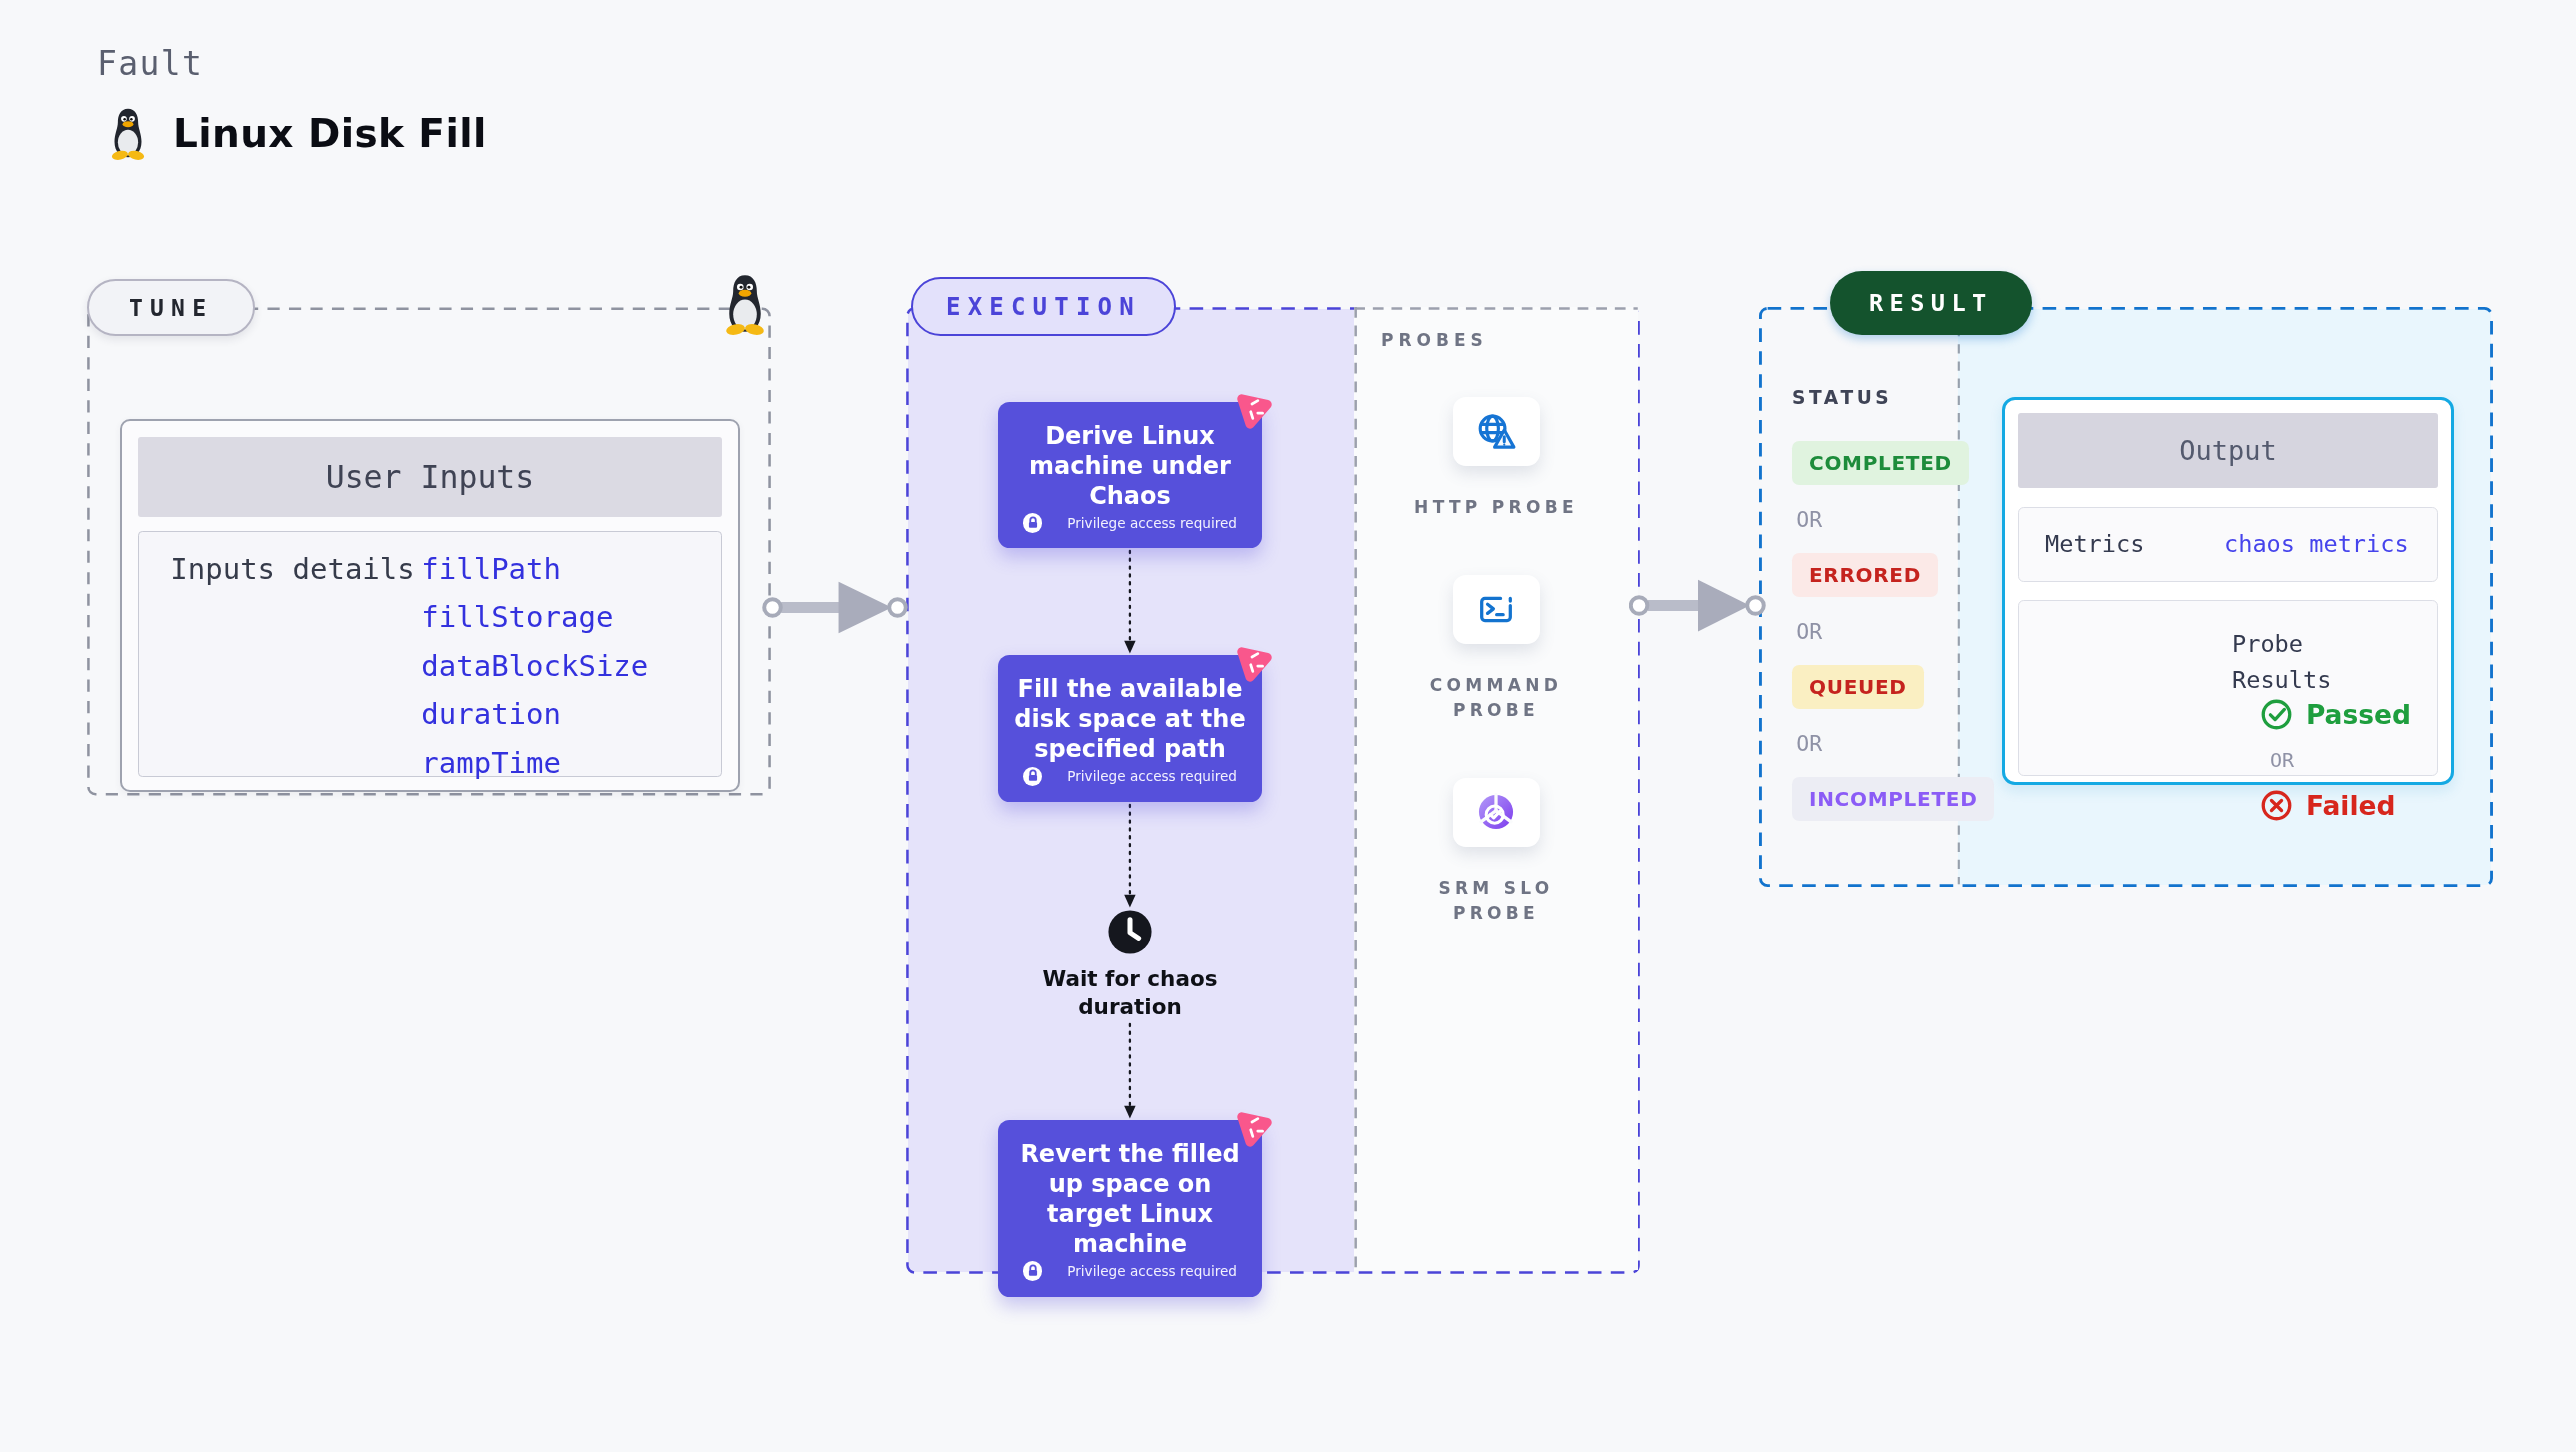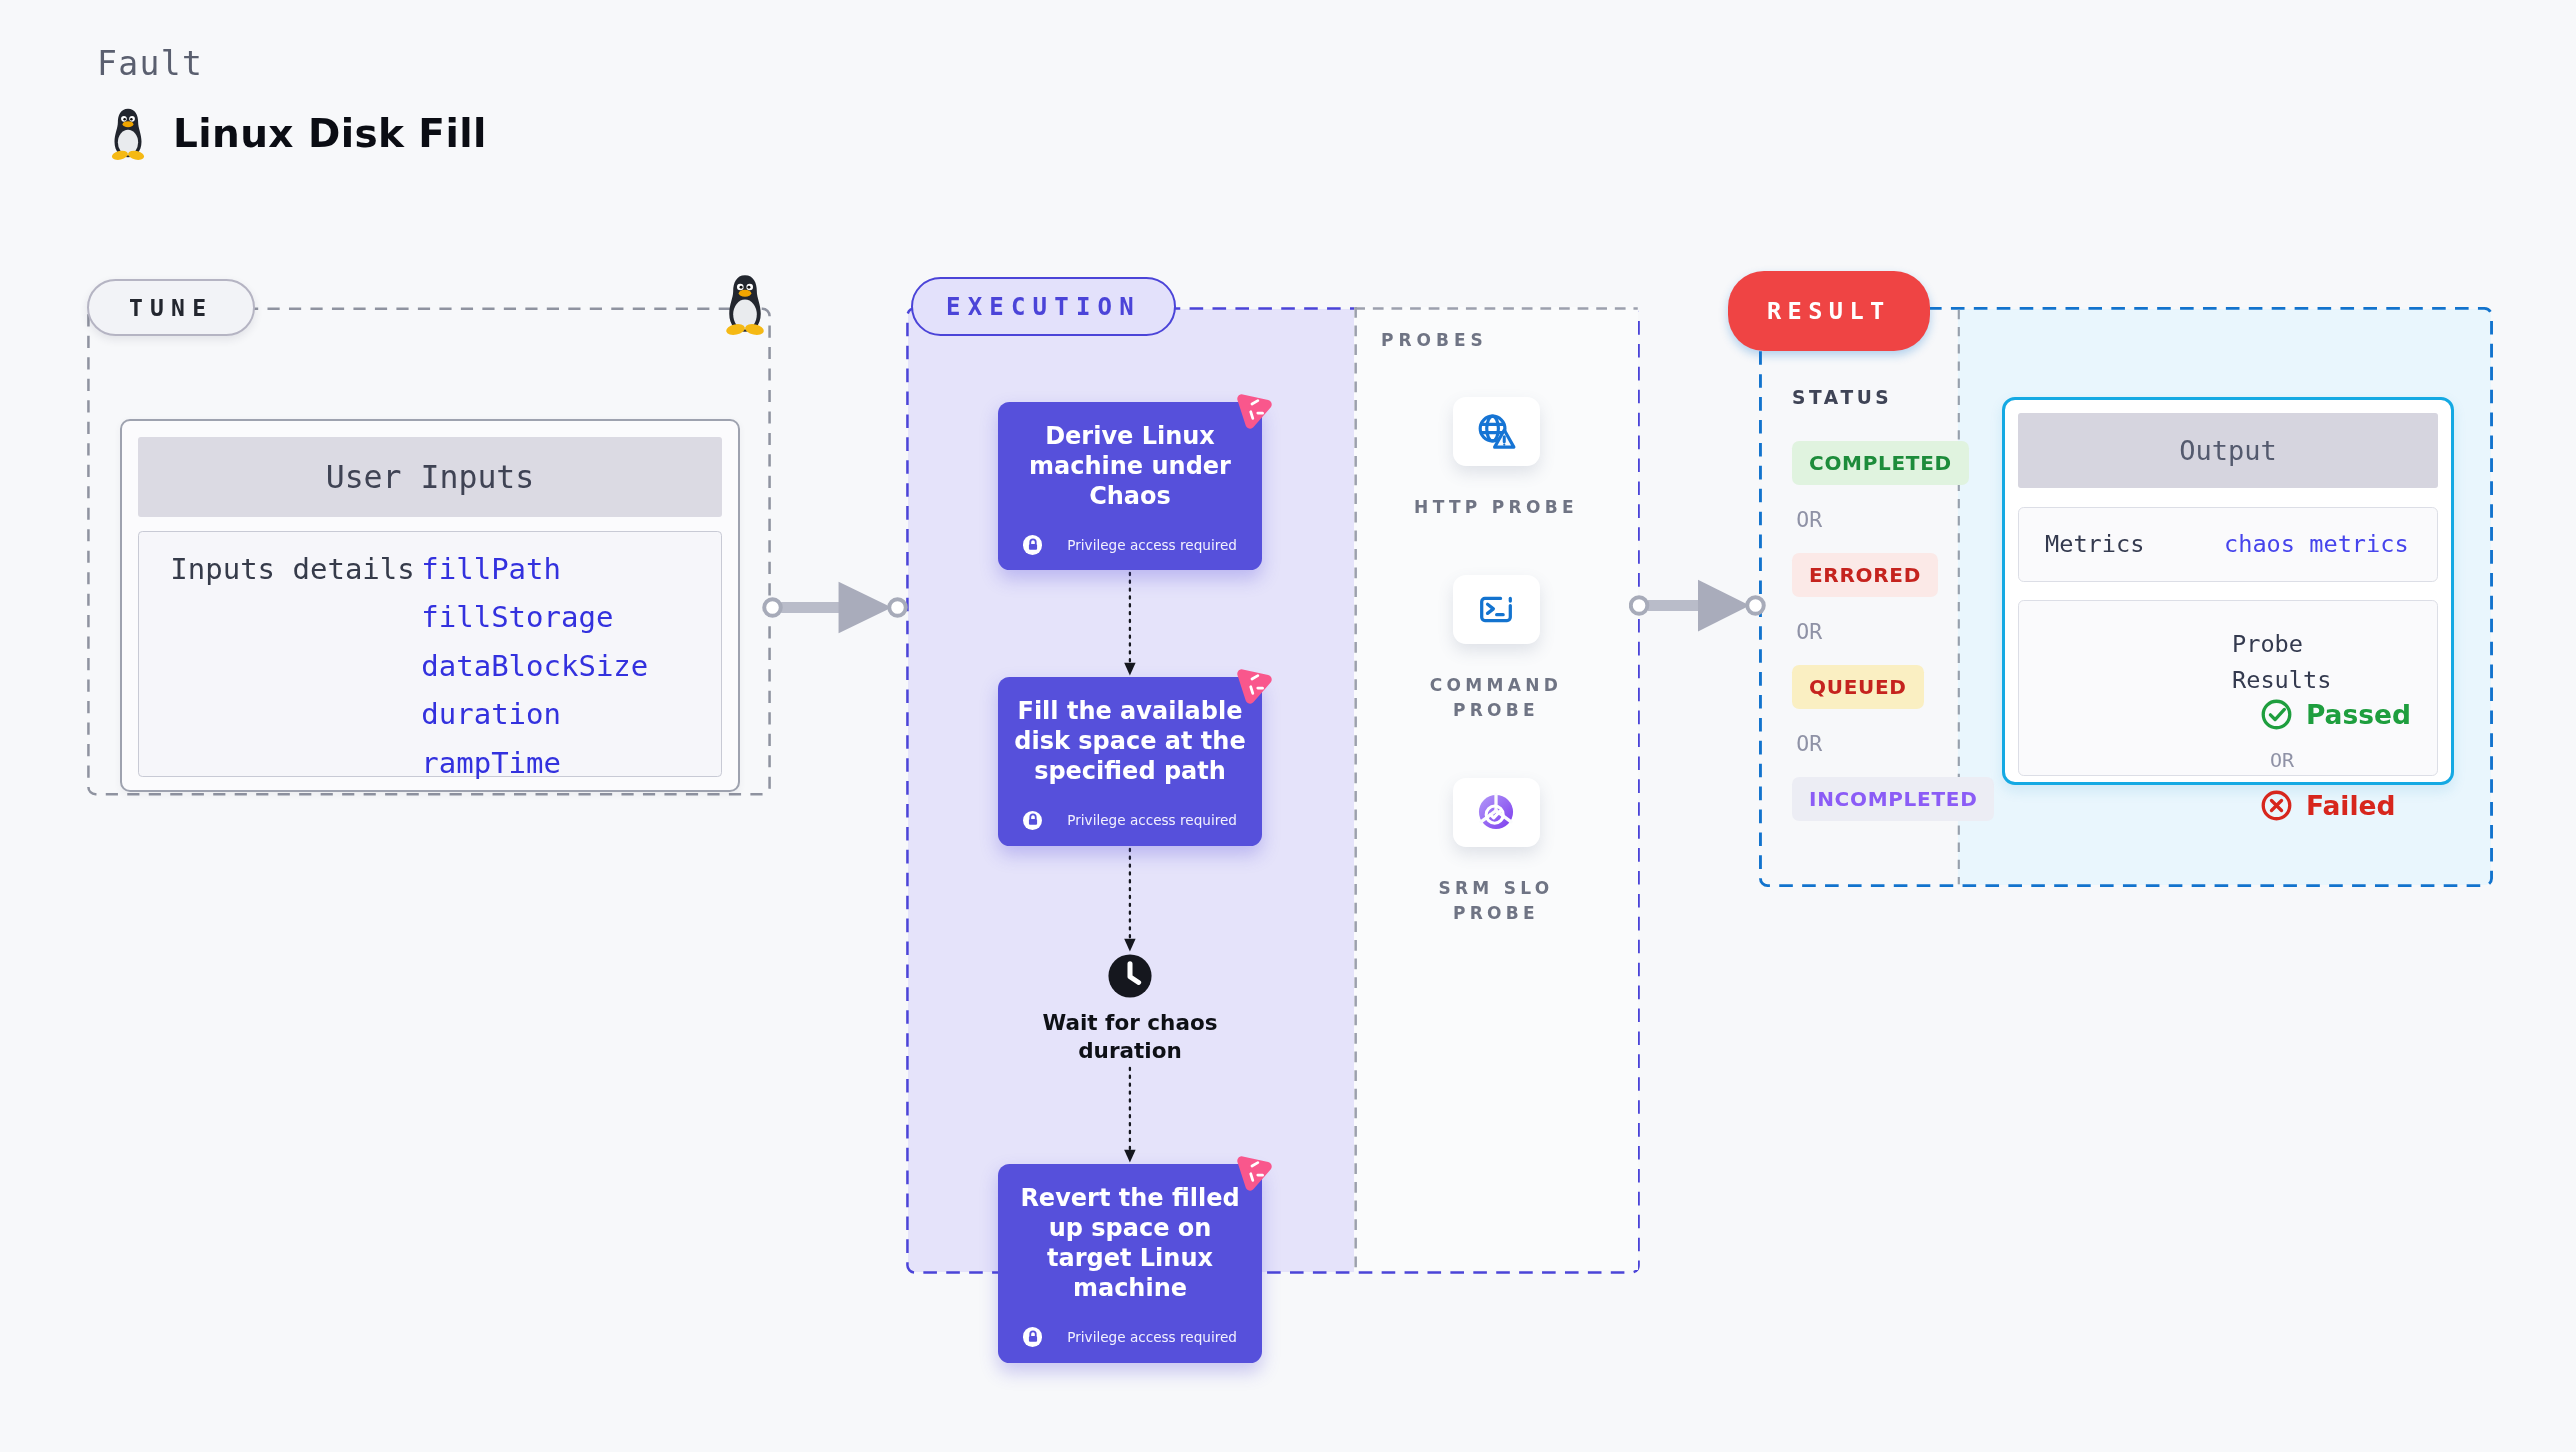--- a/index.html
+++ b/index.html
@@ -21,22 +21,22 @@
 
   
   .pill { display:flex; align-items:center; justify-content:center; z-index:6;
           font-family:"DejaVu Sans Mono", monospace; font-weight:bold; }
   .tune-pill { left:87px; top:279px; height:57px; padding:0 40px; border-radius:31.5px;
                background:#F2F3F7; border:2.1px solid #B5B4C3; color:#23262F;
                font-size:23px; letter-spacing:7.2px; box-shadow:0 3.6px 8.6px rgba(40,40,70,.10); }
   .exec-pill { left:911px; top:277px; height:59px; padding:0 33px; border-radius:33px;
                background:#E3E1FB; border:2.9px solid #4B44D8; color:#4B44D8;
                font-size:24px; letter-spacing:7.2px; }
-  .result-pill { left:1728px; top:271px; height:80px; padding:0 39px; border-radius:36px;
-               background:#ef4444; color:#FFFFFF; font-size:23.6px; letter-spacing:6.4px;
+  .result-pill { left:1830px; top:271px; height:64px; padding:0 39px; border-radius:36px;
+               background:#14532d; color:#FFFFFF; font-size:23.6px; letter-spacing:6.4px;
                box-shadow:0 4.3px 10px rgba(18,115,205,.30); }
 
   
   .tune-box { left:87px; top:307px; width:684px; height:489px; }
   .ui-card { left:120px; top:419px; width:620px; height:373px; background:#FBFBFD;
              border:2.1px solid #9EA2AF; border-radius:10px; padding:15.8px;
              box-shadow:0 2.9px 7.2px rgba(60,65,90,.06); }
   .ui-header { height:80px; background:#DBDAE3; border-radius:2.9px; display:flex;
                align-items:center; justify-content:center; font-size:31.5px; color:#3F4354; }
   .ui-body { margin-top:14.3px; height:246px; background:#F6F6FA; border:1.4px solid #C8CAD5;
@@ -52,21 +52,21 @@
   
   .exec-box { left:906px; top:307px; width:734px; height:967px; }
   .exec-purple { position:absolute; left:2.1px; top:2.1px; bottom:2.1px; width:446px;
                  background:#E5E3FA; border-radius:5.7px 0 0 5.7px; }
   .steps-col { position:absolute; left:0; top:0; width:448px; display:flex;
                flex-direction:column; align-items:center; }
   .step { position:relative; width:264px; background:#5650DB; border-radius:11.5px;
           color:#fff; text-align:center; padding:20px 13px 15.8px;
           box-shadow:0 8.6px 18.6px rgba(80,70,220,.28); }
   .step-title { font-size:24px; font-weight:bold; line-height:1.24; }
-  .step-note { margin-top:24px; display:flex; align-items:center; justify-content:center; gap:25px;text-align:right; }
+  .step-note { margin-top:2px; display:flex; align-items:center; justify-content:center; gap:25px;text-align:right; }
   .lock-wrap { width:19.3px; height:19.3px; border-radius:50%; background:#fff; display:flex;
                align-items:center; justify-content:center; }
   .note-text { font-size:13.6px; color:#F2F1FE; }
   .pink-badge { position:absolute; top:-13px; right:-14.3px; transform:rotate(-6deg); }
   .wait-label { margin-top:10px; font-size:21.5px; font-weight:bold; color:#0E1016;
                 line-height:1.32; text-align:center; }
 
   
   .probes-box { left:1354px; top:307px; width:284px; height:963px; background:#FAFBFC; z-index:3; }
   .probes-label { position:absolute; left:27px; top:23px; font-size:17px; font-weight:bold;

